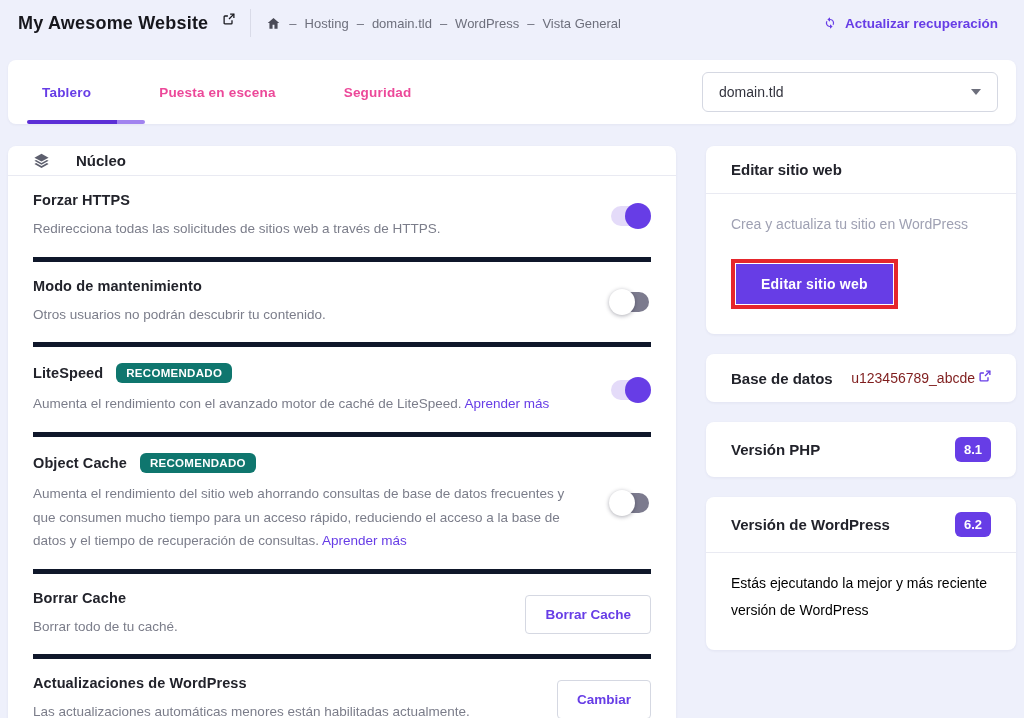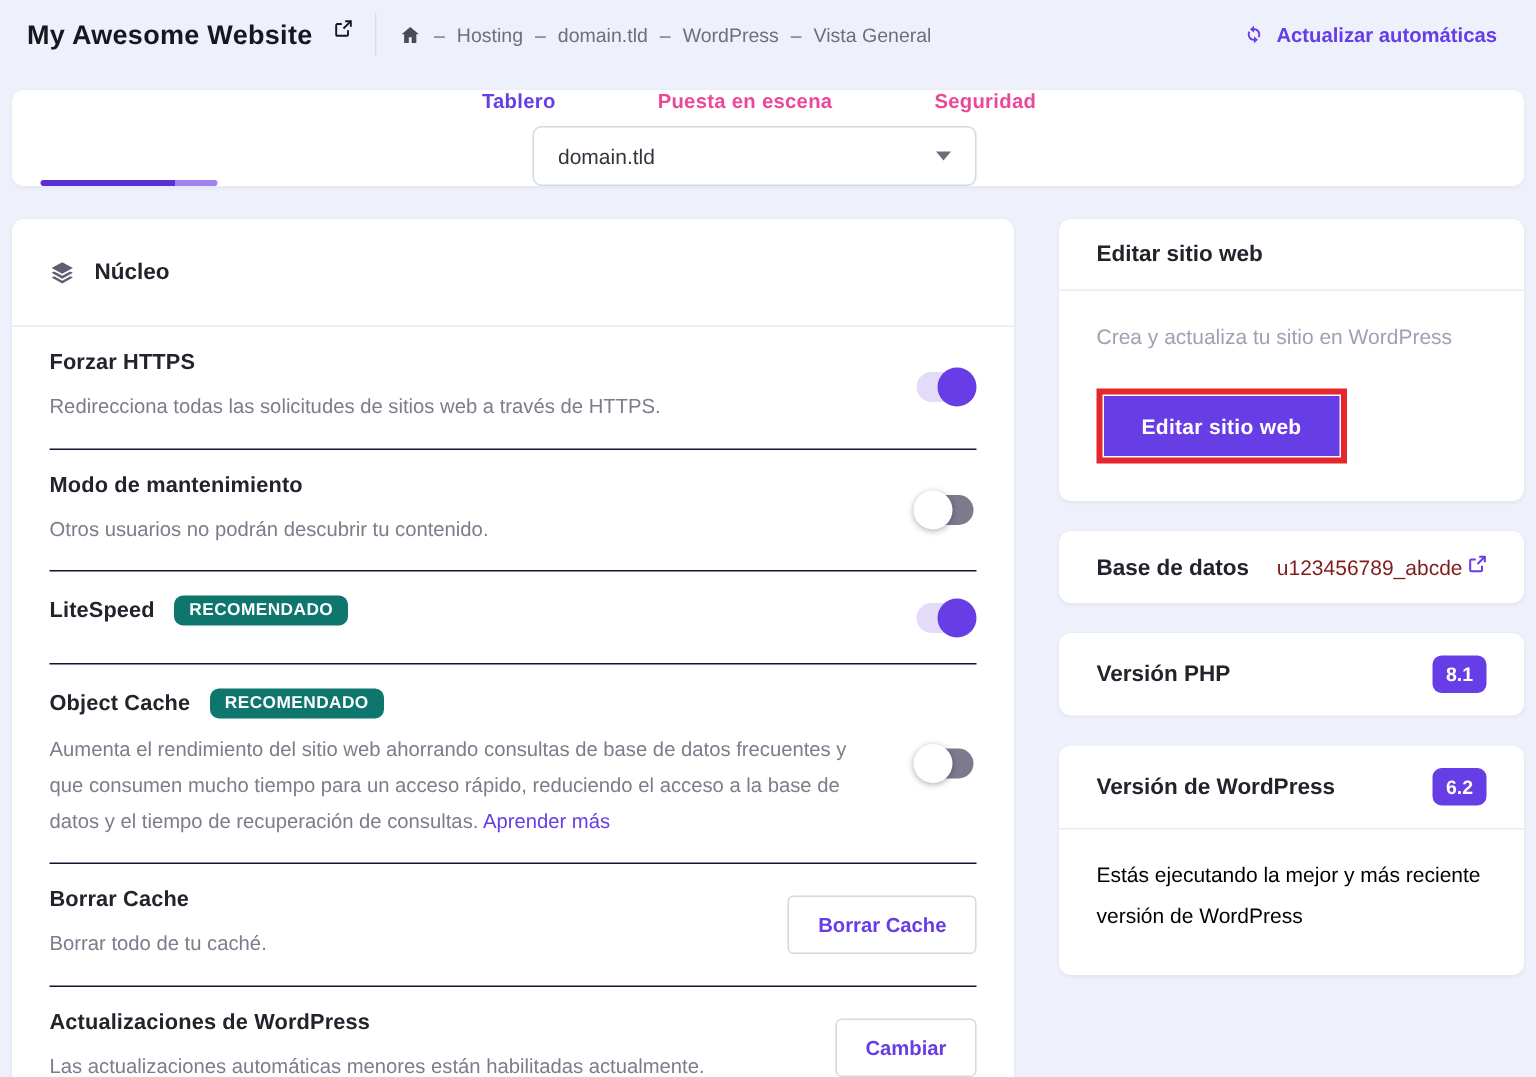--- a/index.html
+++ b/index.html
@@ -35,21 +35,20 @@
     color: #673de6; font-weight: 700; font-size: 13.5px; cursor: pointer;
   }
 
   
   .tabs-card {
     background: #fff; margin: 14px 8px 0; border-radius: 8px;
     height: 64px; position: relative;
     display: flex; align-items: center; justify-content: space-between;
     padding: 0 12px 0 0;
     box-shadow: 0 1px 3px rgba(35,35,80,.05);
-    flex-direction: column;
   }
   .tabs { display: flex; align-items: center; }
   .tab {
     font-size: 13.5px; font-weight: 700; color: #ec4899;
     padding: 0 22px; margin: 0 12px; cursor: pointer; letter-spacing: .2px;
   }
   .tab.active { color: #673de6; }
   .tab-underline {
     position: absolute; left: 19px; bottom: 0;
     width: 118px; height: 4px; border-radius: 3px;
@@ -73,28 +72,28 @@
   .main { display: flex; align-items: flex-start; gap: 30px; margin: 22px 8px 0; }
 
   .card {
     background: #fff; border-radius: 8px;
     box-shadow: 0 1px 3px rgba(35,35,80,.06);
   }
 
   
   .core-card { width: 668px; }
   .core-header {
-    display: flex; align-items: center; gap: 13px;
-    padding: 27px 25px; border-bottom: 1px solid #e9eaf2;
+    display: flex; align-items: center; gap: 26px;
+    padding: 6px 25px; border-bottom: 1px solid #e9eaf2;
     font-size: 15px; font-weight: 700; color: #22232b;
   }
   .core-body { padding: 0 25px; }
   .row {
     display: flex; align-items: center; justify-content: space-between;
-    gap: 24px; padding: 16px 0; border-bottom: 1px solid #0f172a;
+    gap: 24px; padding: 16px 0; border-bottom: 5px solid #0f172a;
   }
   .row:last-child { border-bottom: none; }
   .row-text { flex: 1; }
   .row-title {
     font-size: 14.5px; font-weight: 700; color: #22232b;
     display: flex; align-items: center; gap: 13px; margin-bottom: 9px;
     letter-spacing: .1px;
   }
   .row-desc { font-size: 13.5px; color: #7b7d8a; line-height: 1.75; max-width: 596px; }
   .badge {
@@ -178,21 +177,21 @@
       <span>–</span>
       <span>Vista General</span>
     </div>
   </div>
   <div class="refresh-link">
     <span>
       <svg width="14" height="14" viewBox="0 0 24 24" fill="#673de6">
         <path d="M12 5V2L7.5 6 12 10V7c2.8 0 5 2.2 5 5 0 .9-.2 1.7-.6 2.4l1.5 1.5A7 7 0 0 0 12 5zm0 12c-2.8 0-5-2.2-5-5 0-.9.2-1.7.6-2.4L6.1 8.1A7 7 0 0 0 12 19v3l4.5-4L12 14v3z"></path>
       </svg>
     </span>
-    <span>Actualizar automáticas</span>
+    <span>Actualizar recuperación</span>
   </div>
 </div>
 
 <div class="tabs-card">
   <div class="tabs">
     <div class="tab active">Tablero</div>
     <div class="tab">Puesta en escena</div>
     <div class="tab">Seguridad</div>
   </div>
   <div class="tab-underline"></div>
@@ -236,20 +235,24 @@
         <div class="toggle" data-state="off">
           <div class="knob"></div>
         </div>
       </div>
 
       <div class="row">
         <div class="row-text">
           <div class="row-title">
             <span>LiteSpeed</span>
             <span class="badge">RECOMENDADO</span>
+          </div>
+          <div class="row-desc">
+            <span>Aumenta el rendimiento con el avanzado motor de caché de LiteSpeed.</span>
+            <a class="link">Aprender más</a>
           </div>
         </div>
         <div class="toggle" data-state="on">
           <div class="knob"></div>
         </div>
       </div>
 
       <div class="row">
         <div class="row-text">
           <div class="row-title">

